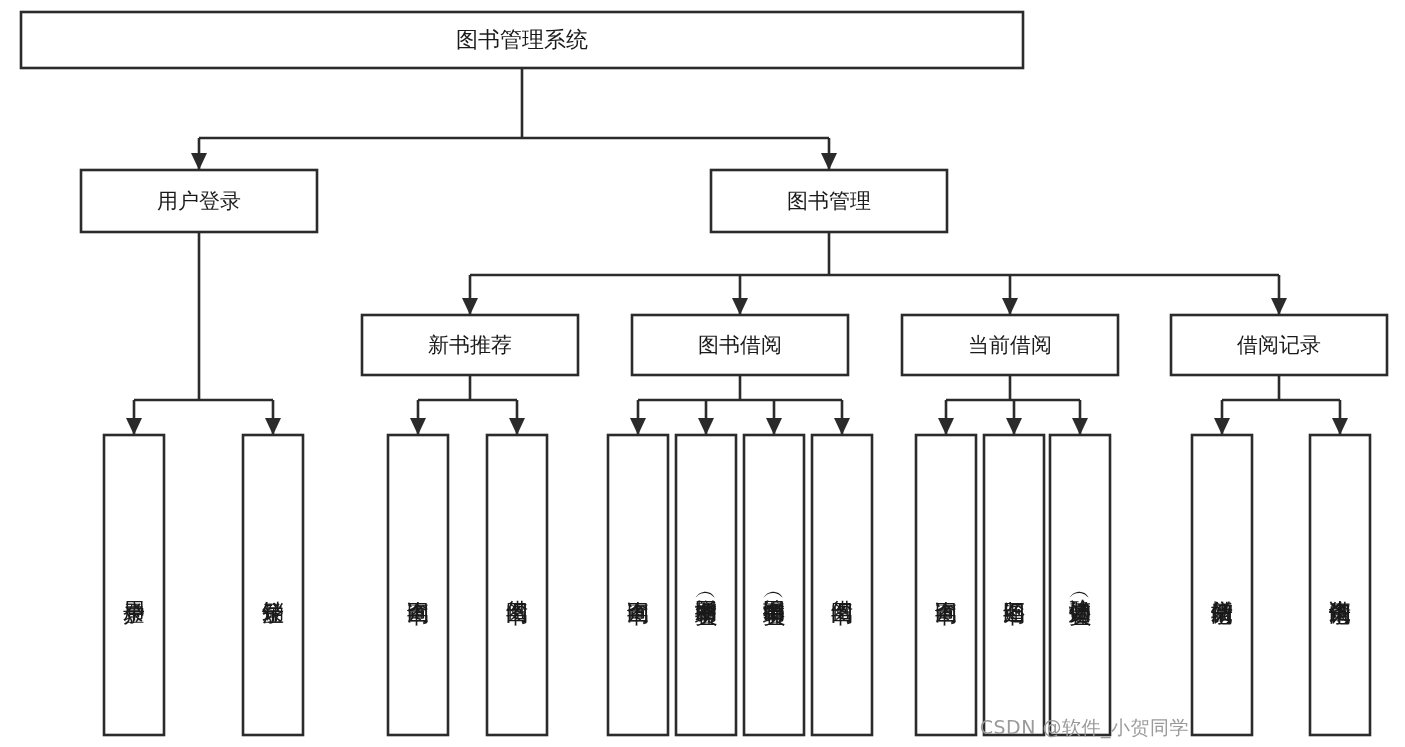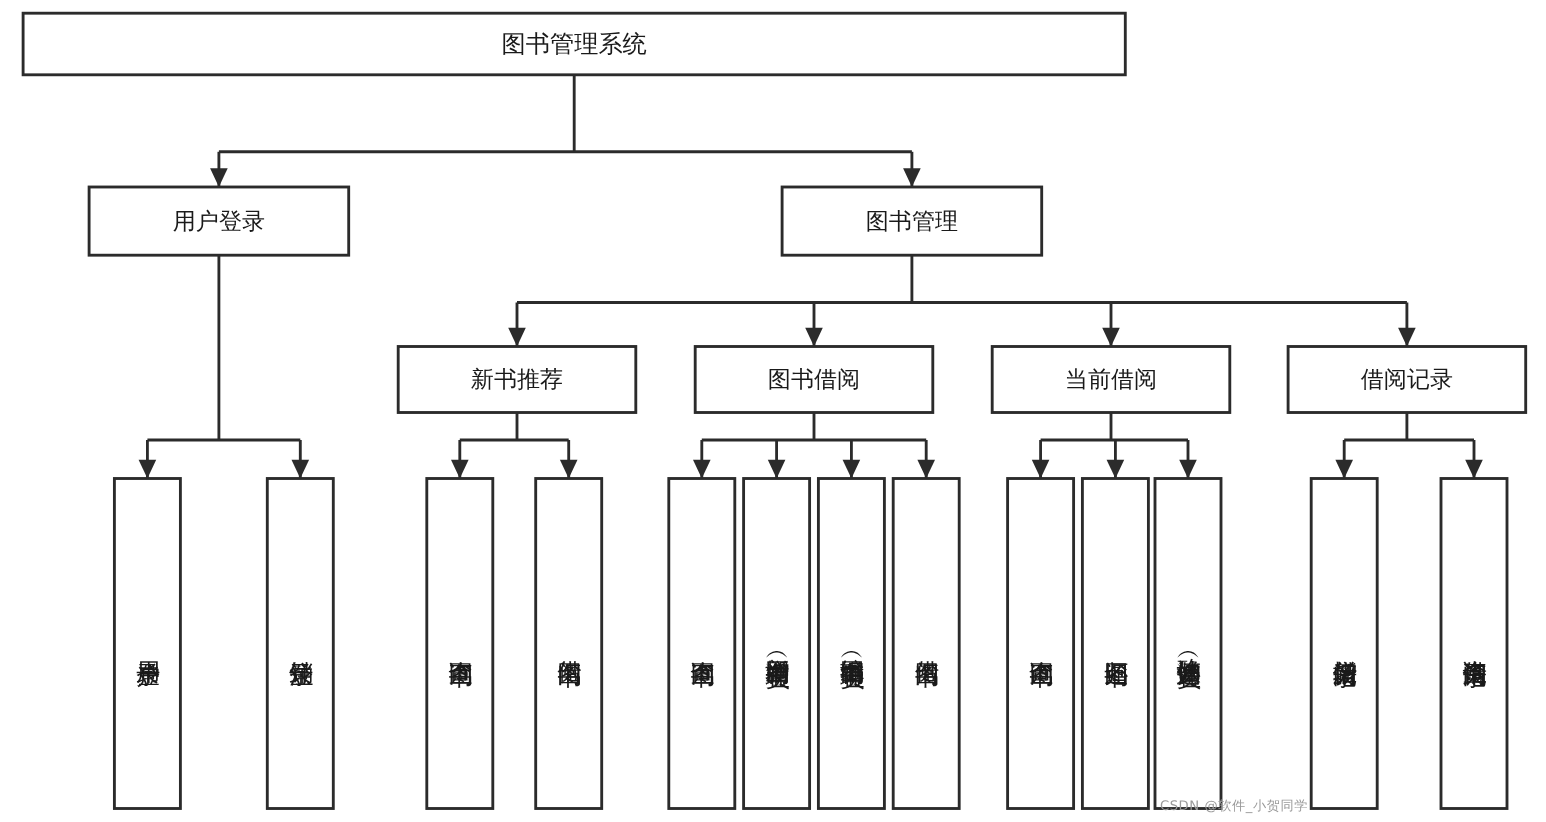--- a/index.html
+++ b/index.html
@@ -68,21 +68,21 @@
     line-height: 1.08;
     letter-spacing: 1px;
     color: #1a1a1a;
     white-space: nowrap;
   }
   .watermark {
     position: absolute;
     right: 14px;
     bottom: 6px;
     font-family: "DejaVu Sans", "Liberation Sans", sans-serif;
-    font-size: 12px;
+    font-size: 19px;
     color: #9a9a9a;
     white-space: nowrap;
     letter-spacing: 0.5px;
     margin-left: 23px;
   }
 </style>
 </head>
 <body>
 
 <div id="diagram-root">

